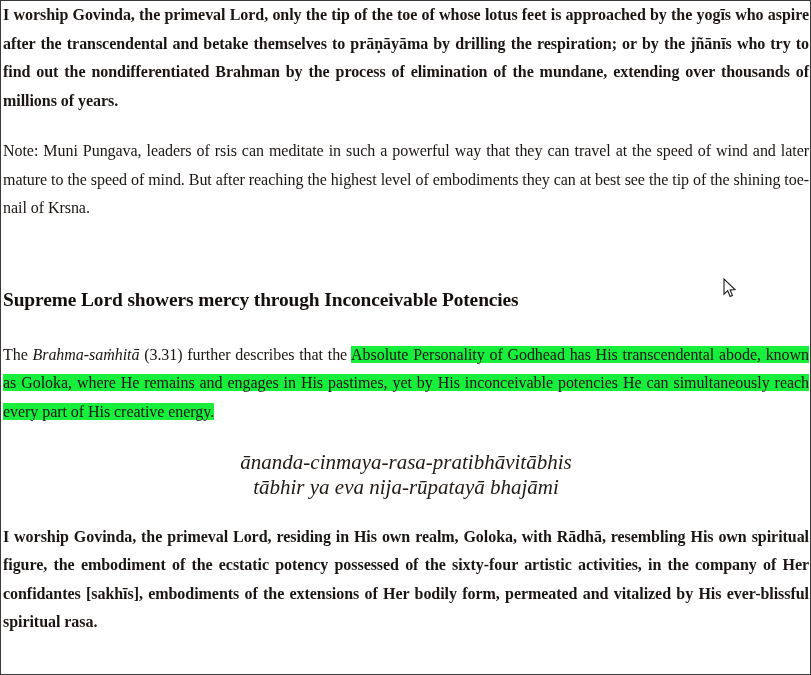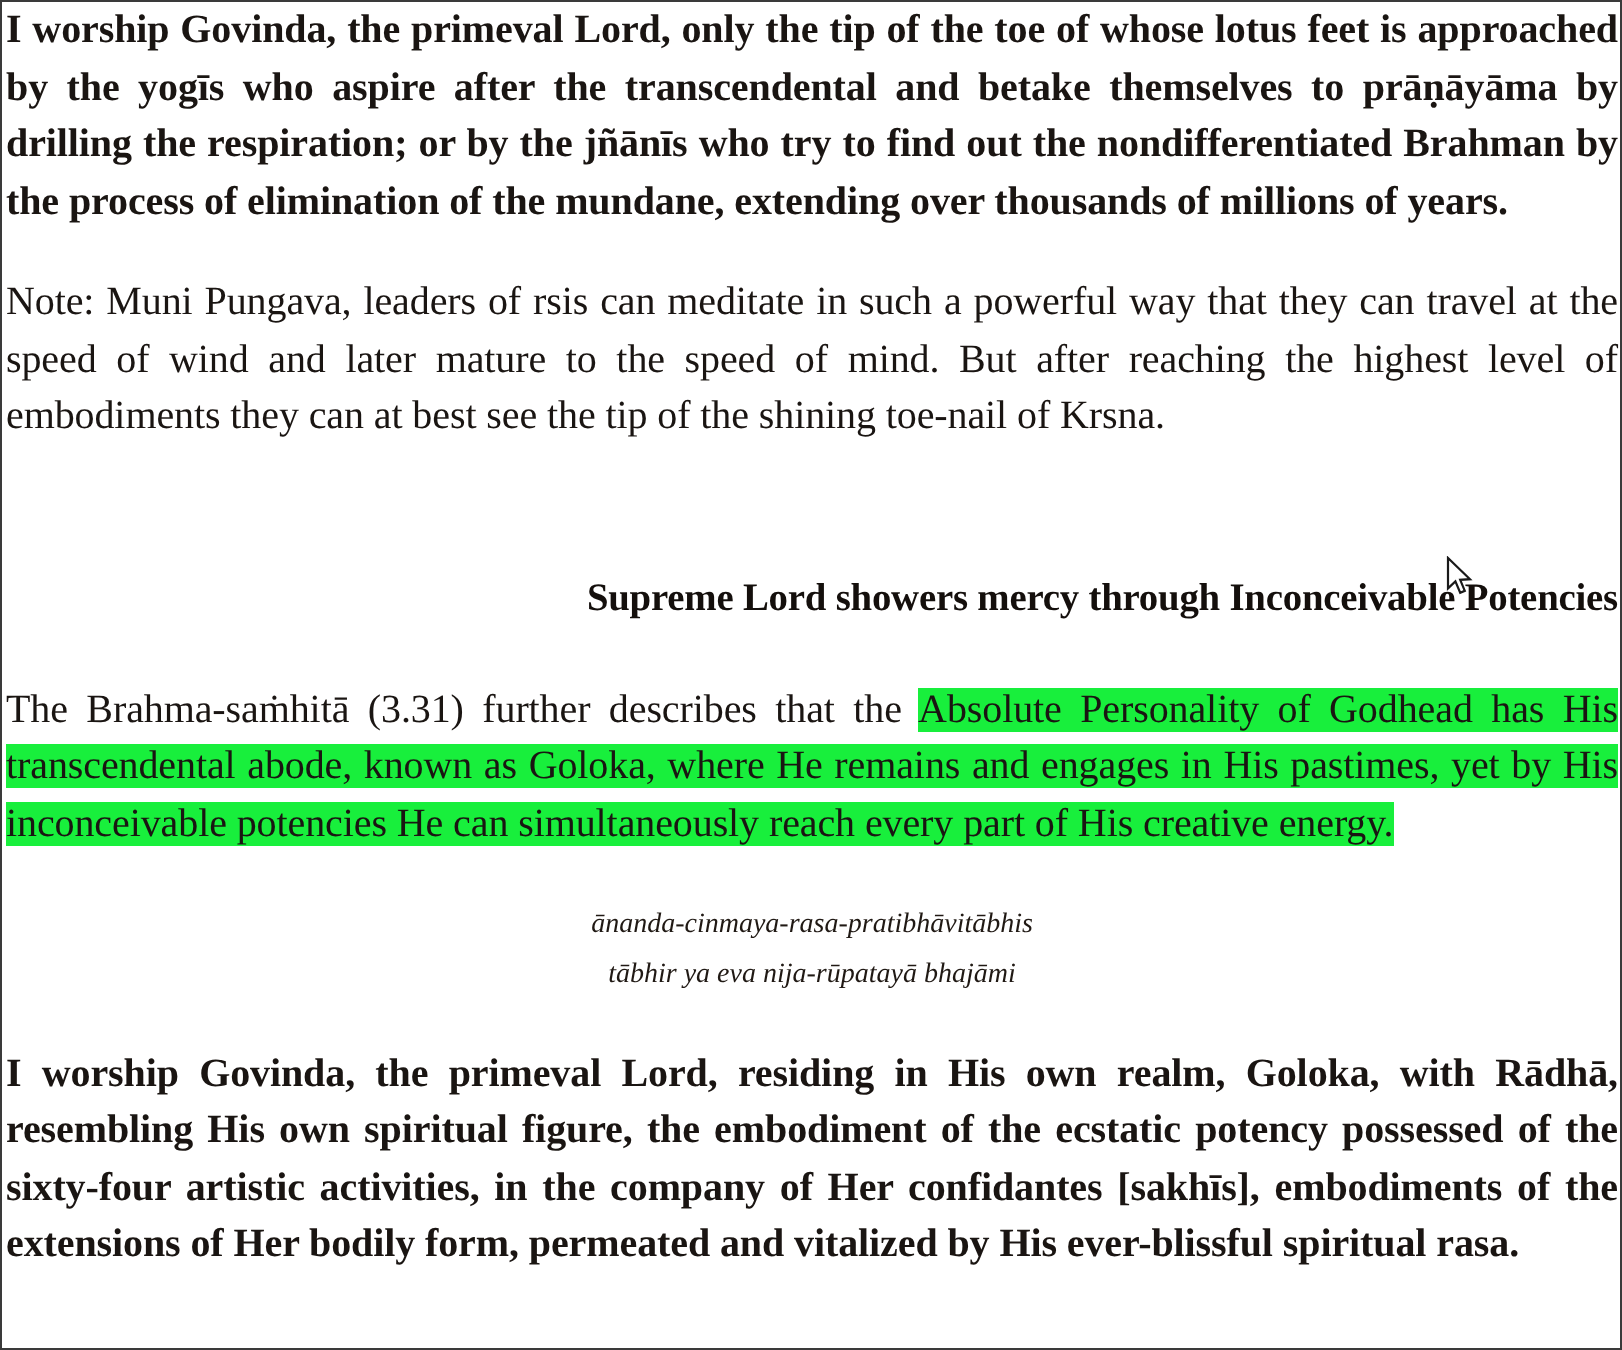--- a/index.html
+++ b/index.html
@@ -26,40 +26,40 @@
     left: 2px;
     top: 0px;
     width: 806px;
   }
   p {
     margin: 0;
   }
   .para {
     text-align: justify;
     text-justify: inter-word;
-    font-size: 20px;
+    font-size: 16px;
     line-height: 28.5px;
     letter-spacing: -0.05px;
   }
   .para-bold {
     font-weight: bold;
   }
   .hanging-last > :last-child { }
   .heading {
-    text-align: right;
+    text-align: left;
     font-weight: bold;
     font-size: 19.4px;
     line-height: 26px;
     letter-spacing: -0.1px;
     color: #140f0c;
   }
   .verse {
     text-align: center;
     font-style: italic;
-    font-size: 14px;
+    font-size: 21px;
     line-height: 25.3px;
     color: #201914;
   }
   .hl {
     background-color: #18ef3c;
     box-decoration-break: clone;
     -webkit-box-decoration-break: clone;
   }
   .cursor {
     position: absolute;
@@ -67,21 +67,21 @@
     top: 277px;
     width: 14px;
     height: 20px;
     pointer-events: none;
   }
   .block-gap-1 { height: 22px; }
   .block-gap-2 { height: 48px; }
   .block-gap-3 { height: 12px; }
   .block-gap-4 { height: 24px; }
   .block-gap-5 { height: 22px; }
-  .it { }
+  .it { font-style: italic; }
 </style>
 </head>
 <body>
 
 <div class="page">
   <div class="content">
 
     <p class="para para-bold">I worship Govinda, the primeval Lord, only the tip of the toe of whose lotus feet is approached by the yogīs who aspire after the transcendental and betake themselves to prāṇāyāma by drilling the respiration; or by the jñānīs who try to find out the nondifferentiated Brahman by the process of elimination of the mundane, extending over thousands of millions of years.</p>
 
     <div class="block-gap-1"></div>

